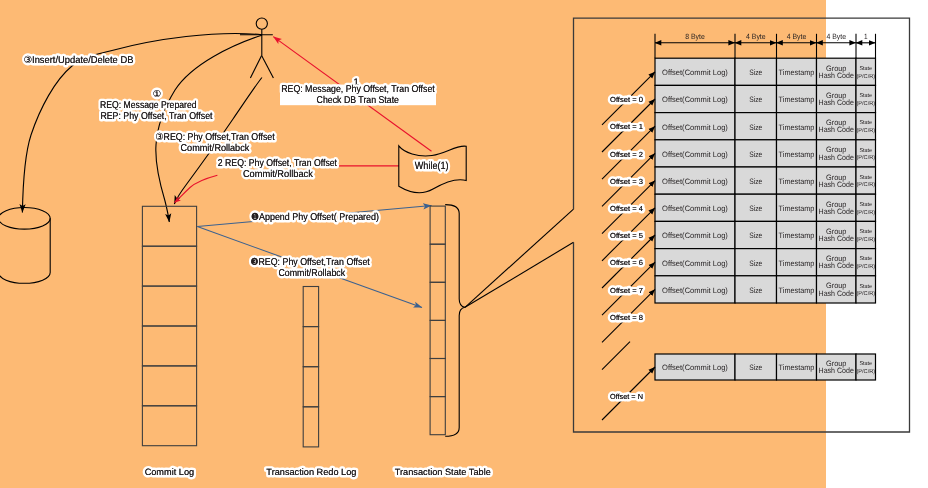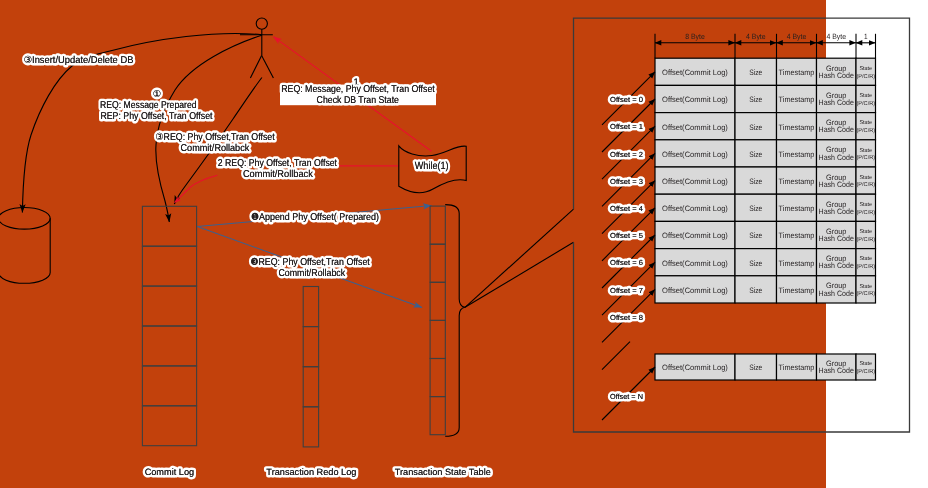--- a/index.html
+++ b/index.html
@@ -1,18 +1,18 @@
 <!DOCTYPE html>
 <html><head>
 <meta charset="utf-8">
 <style>
   html,body{margin:0;padding:0;background:#ffffff;}
   body{width:928px;height:488px;overflow:hidden;
        font-family:"Liberation Sans",sans-serif;-webkit-font-smoothing:antialiased;}
-  #stage{position:relative;width:826px;height:488px;background:#c2410c;}
+  #stage{position:relative;width:826px;height:488px;background:#fdba74;}
   svg#scene{position:absolute;left:0;top:0;}
   text{font-family:"Liberation Sans",sans-serif;fill:#231f20;text-rendering:geometricPrecision;}
   .lbl{font-size:9.9px;}
   .cell{font-size:7.8px;text-anchor:middle;}
   .cellsm{font-size:5.6px;text-anchor:middle;}
   .bytehdr{font-size:7.6px;text-anchor:middle;}
   .offlbl{font-size:7.4px;text-anchor:end;}
   .halo{stroke:#ffffff;stroke-width:5.0;stroke-linejoin:round;paint-order:stroke;}
   .cap{font-size:9.2px;text-anchor:middle;}
   .wh{font-size:10.4px;text-anchor:middle;}

